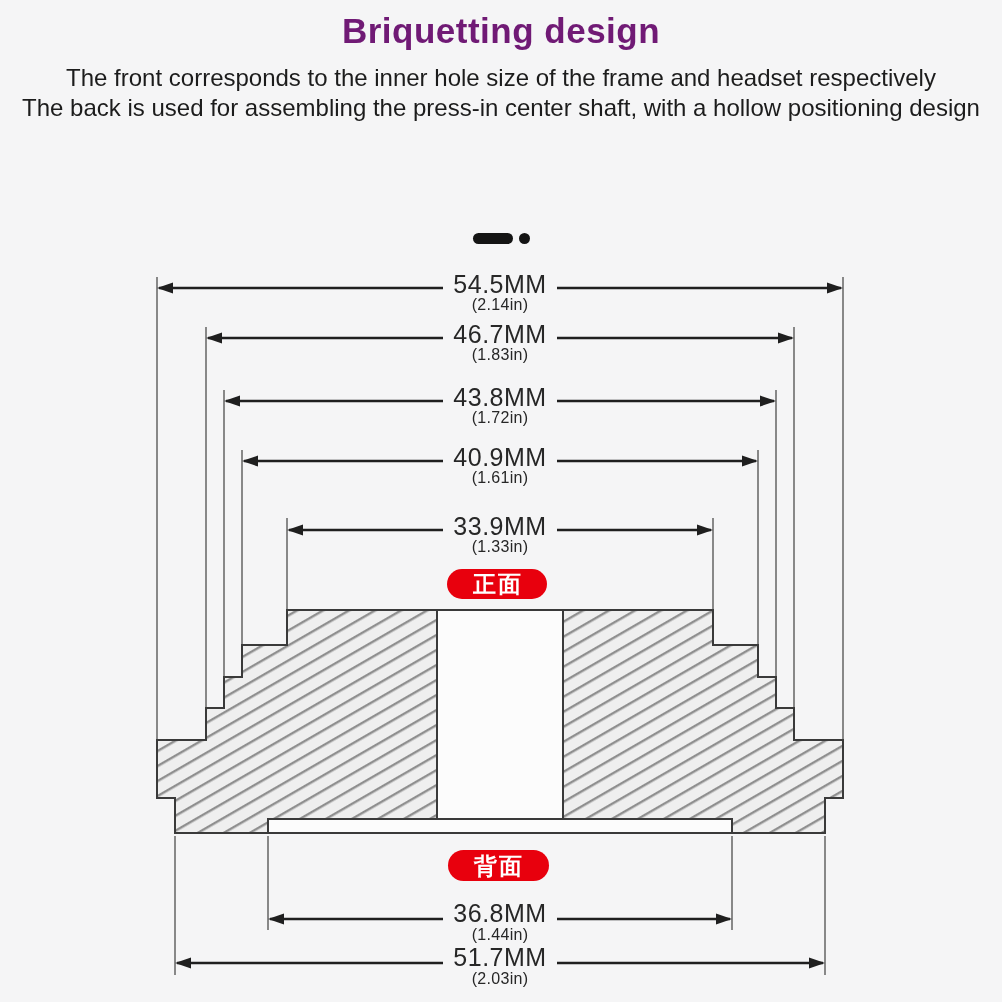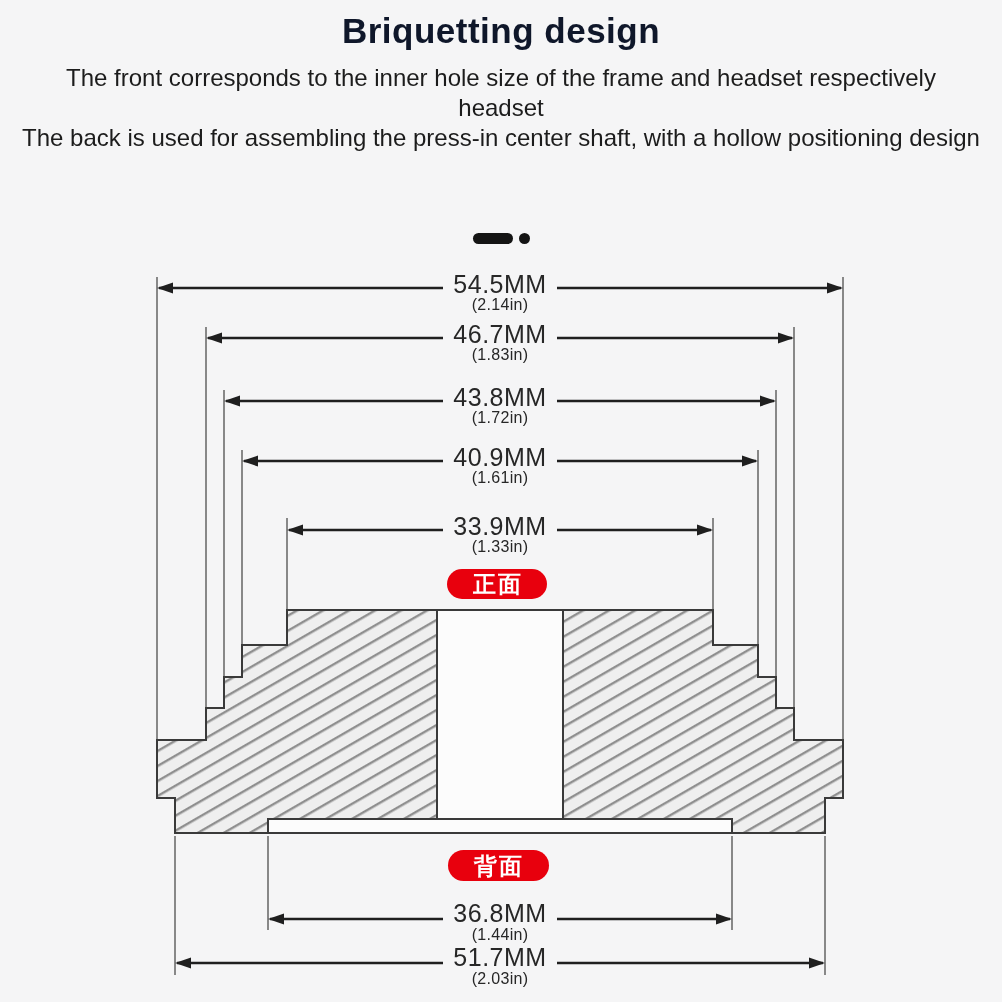--- a/index.html
+++ b/index.html
@@ -7,21 +7,21 @@
     width:1002px;height:1002px;
     background:#f5f5f6;
     font-family:"Liberation Sans","DejaVu Sans",sans-serif;
     color:#1d1d1d;
     overflow:hidden;
     position:relative;
   }
   .page{position:absolute;inset:0;}
   .header{position:absolute;top:8px;left:0;width:1002px;text-align:center;}
   .title{
-    margin:0;font-size:35px;font-weight:bold;color:#0f172a;
+    margin:0;font-size:35px;font-weight:bold;color:#701a75;
     letter-spacing:.5px;line-height:46px;
   }
   .desc{margin-top:9px;font-size:24px;line-height:30px;color:#1c1c1c;}
   .desc .line{white-space:nowrap;}
   .indicator{
     position:absolute;top:232px;left:0;width:1002px;height:12px;
     display:flex;justify-content:center;align-items:center;gap:6px;
   }
   .ind-dash{width:40px;height:11px;border-radius:6px;background:#141414;display:inline-block;}
   .ind-dot{width:11px;height:11px;border-radius:50%;background:#141414;display:inline-block;}
@@ -33,21 +33,20 @@
 </style>
 </head>
 <body>
 
 <div class="page">
 
   <div class="header">
     <h1 class="title">Briquetting design</h1>
     <div class="desc">
       <div class="line">The front corresponds to the inner hole size of the frame and headset respectively</div>
-      <div class="line">headset</div>
       <div class="line">The back is used for assembling the press-in center shaft, with a hollow positioning design</div>
     </div>
   </div>
 
   <div class="indicator">
     <span class="ind-dash"></span>
     <span class="ind-dot"></span>
   </div>
 
   <svg class="diagram" viewBox="0 0 1002 1002" xmlns="http://www.w3.org/2000/svg">

